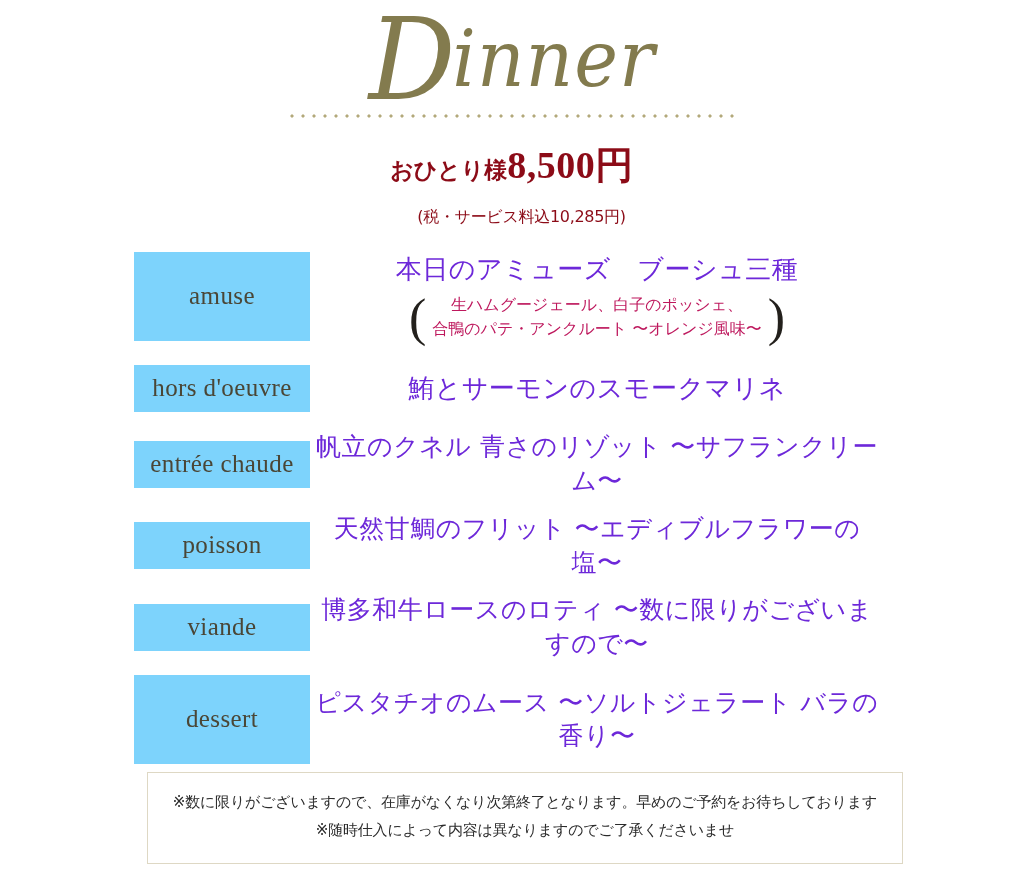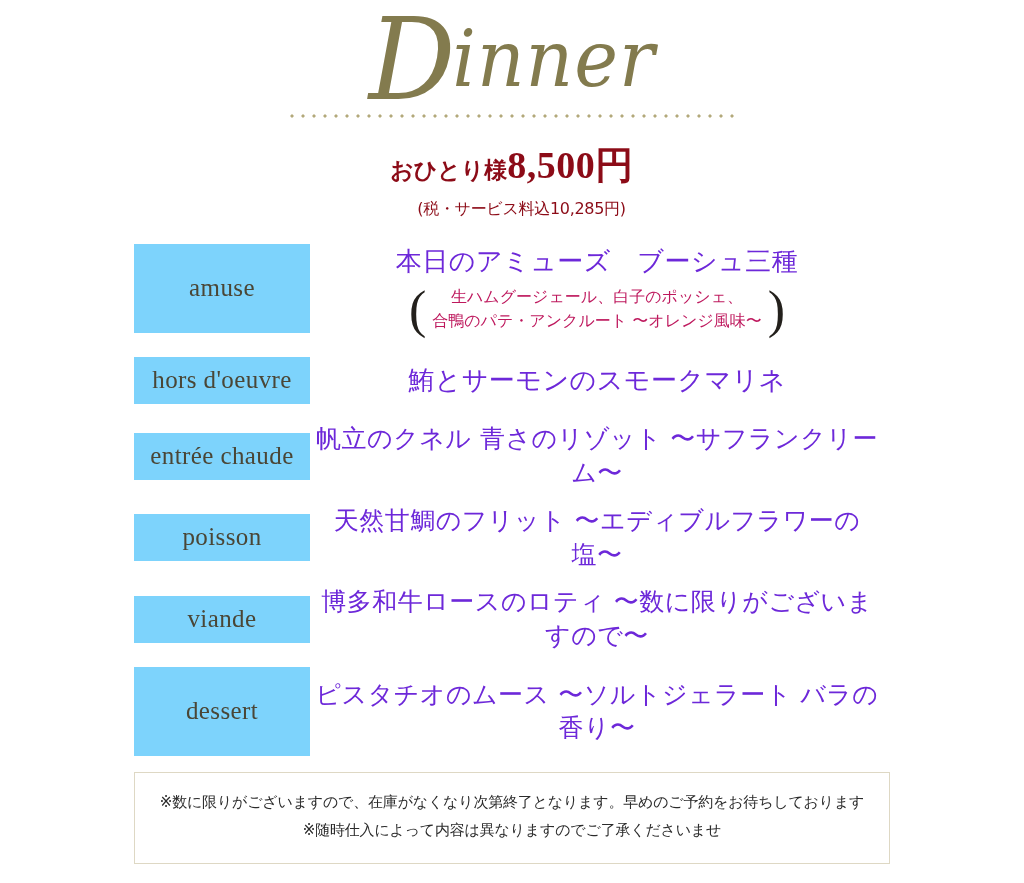--- a/index.html
+++ b/index.html
@@ -75,21 +75,21 @@
   }
   .price-value {
     font-family: "Liberation Serif", serif;
     font-size: 38px;
     font-weight: 700;
     letter-spacing: 0.5px;
   }
   .price-note {
     font-family: "DejaVu Sans", sans-serif;
     font-size: 16px;
-    margin-top: 8px;
+    margin-top: 16px;
     letter-spacing: -0.3px;
     padding-left: 19px;
   }
 
   
   .courses {
     margin-top: 24px;
     width: 100%;
   }
   .course-row {
@@ -149,21 +149,21 @@
     font-size: 16px;
     line-height: 1.55;
     color: #be185d;
     text-align: center;
     padding: 0 4px;
   }
 
   
   .notice {
     position: absolute;
-    left: 134px;
+    left: 147px;
     top: 772px;
     width: 756px;
     border: 1px solid #ded8c4;
     padding: 16px 10px 18px 10px;
     text-align: center;
     font-family: "DejaVu Sans", sans-serif;
     font-size: 15px;
     color: #2b2b2b;
     line-height: 1.85;
     letter-spacing: -0.2px;

